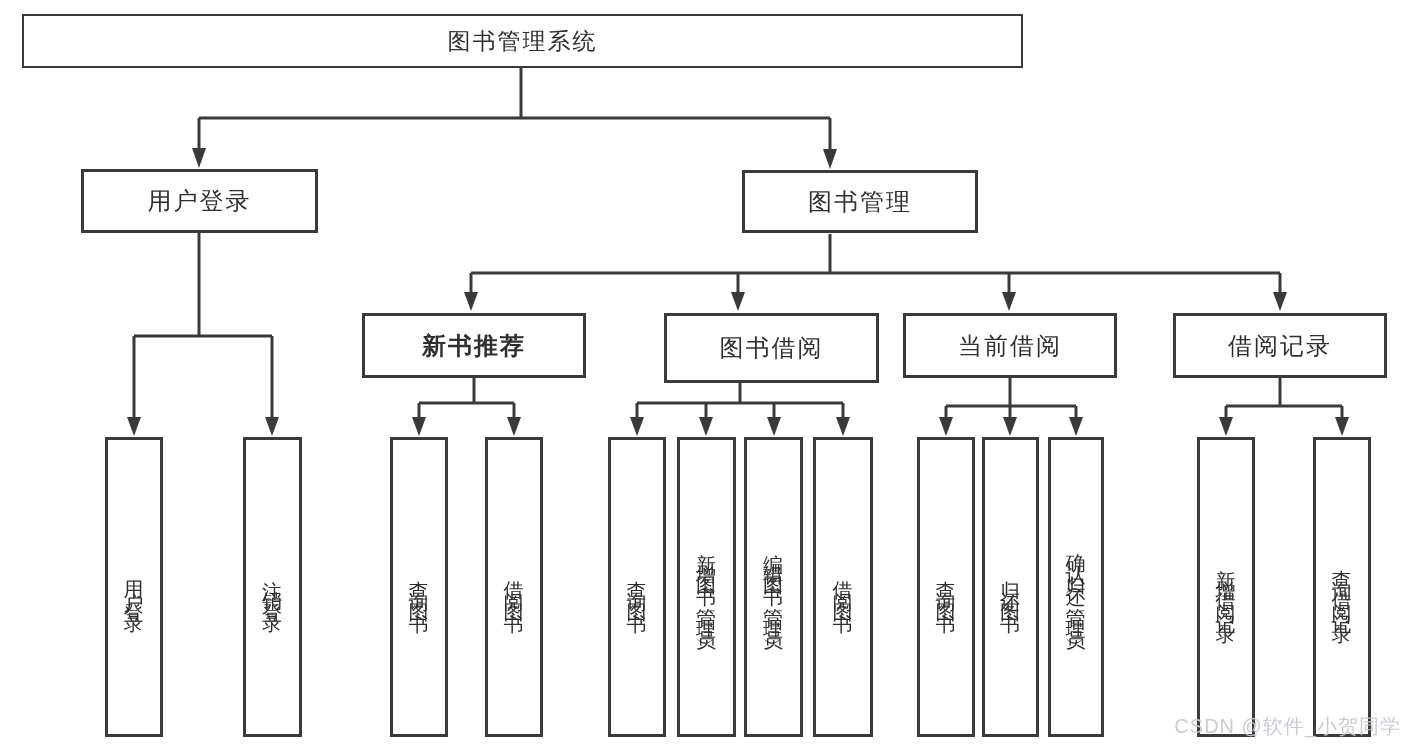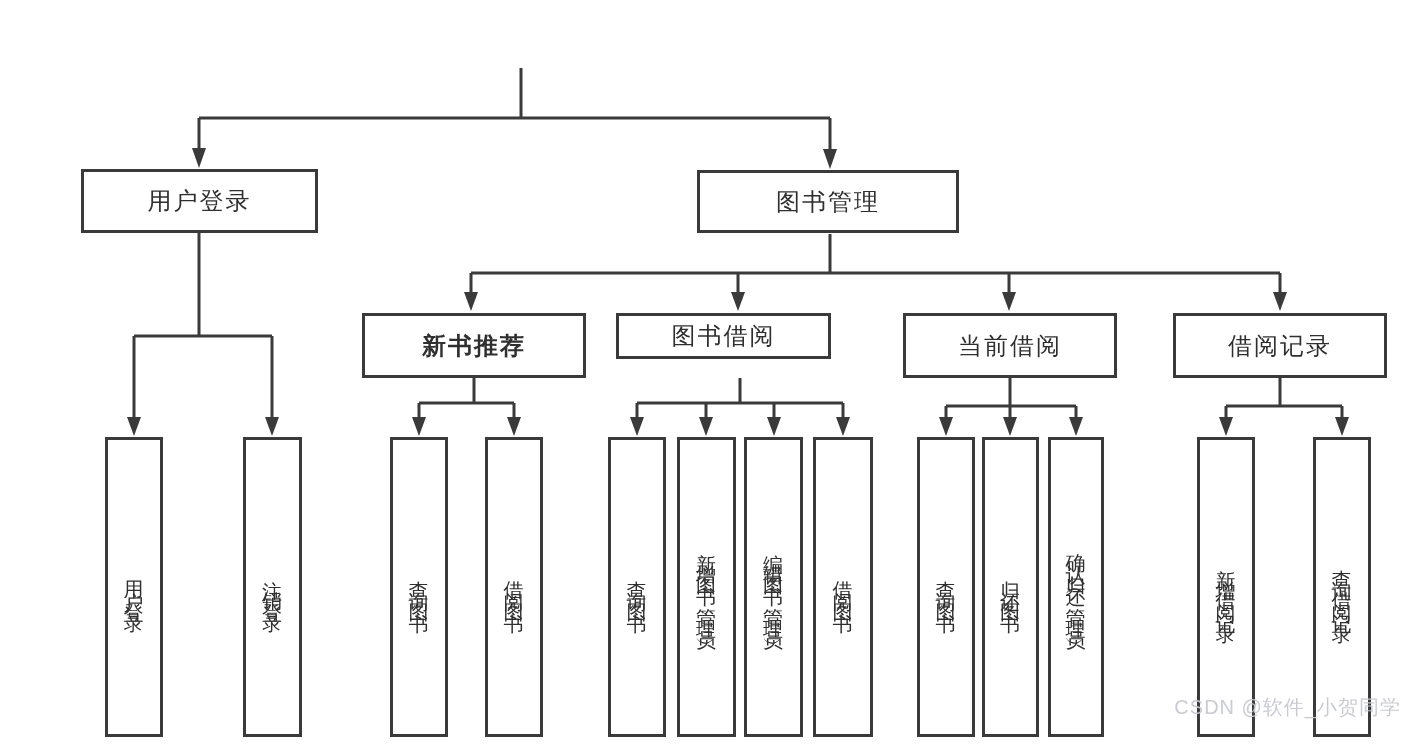--- a/index.html
+++ b/index.html
@@ -50,21 +50,21 @@
     writing-mode: vertical-rl;
     text-orientation: mixed;
     font-size: 20px;
     letter-spacing: 11px;
     line-height: 1;
     white-space: nowrap;
   }
   .watermark {
     position: absolute;
     right: 4px;
-    top: 694px;
+    top: 713px;
     font-size: 20px;
     letter-spacing: 1px;
     color: #c7c9cf;
     opacity: 0.95;
     white-space: nowrap;
     z-index: 5;
   }
 </style>
 </head>
 <body>
@@ -100,32 +100,35 @@
     <path d="M1010,378 V406 M946,406 H1076 M946,406 V418 M1010,406 V418 M1076,406 V418"></path>
     <polygon points="939,417 953,417 946,436"></polygon>
     <polygon points="1003,417 1017,417 1010,436"></polygon>
     <polygon points="1069,417 1083,417 1076,436"></polygon>
 
     <path d="M1280,378 V406 M1226,406 H1342 M1226,406 V418 M1342,406 V418"></path>
     <polygon points="1219,417 1233,417 1226,436"></polygon>
     <polygon points="1335,417 1349,417 1342,436"></polygon>
   </svg>
 
+  <div class="box root" style="left:22px; top:14px; width:1001px; height:54px;">
+    <span class="hlabel">图书管理系统</span>
+  </div>
 
   <div class="box" style="left:81px; top:169px; width:237px; height:64px;">
     <span class="hlabel">用户登录</span>
   </div>
-  <div class="box" style="left:697px; top:170px; width:262px; height:63px;">
+  <div class="box" style="left:742px; top:170px; width:236px; height:63px;">
     <span class="hlabel">图书管理</span>
   </div>
 
   <div class="box" style="left:362px; top:313px; width:224px; height:65px;font-weight:bold;">
     <span class="hlabel">新书推荐</span>
   </div>
-  <div class="box" style="left:616px; top:313px; width:215px; height:46px;">
+  <div class="box" style="left:664px; top:313px; width:215px; height:70px;">
     <span class="hlabel">图书借阅</span>
   </div>
   <div class="box" style="left:1173px; top:313px; width:214px; height:65px;">
     <span class="hlabel">借阅记录</span>
   </div>
   <div class="box" style="left:903px; top:313px; width:214px; height:65px;">
     <span class="hlabel">当前借阅</span>
   </div>
 
   <div class="box leaf" style="left:105px; top:437px; width:58px; height:300px;">

